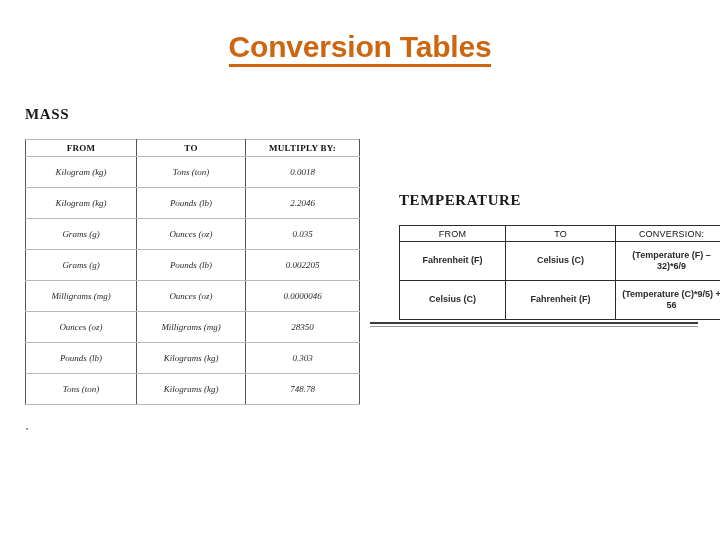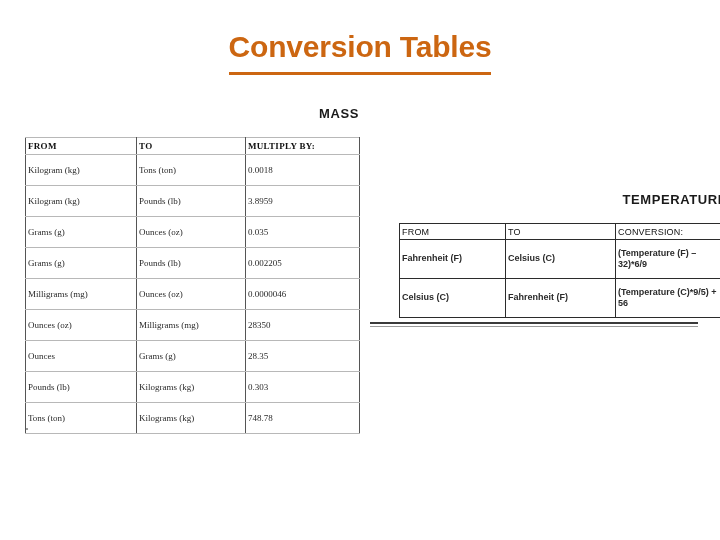--- a/index.html
+++ b/index.html
@@ -26,47 +26,47 @@
     text-align: center;
     font-family: "Liberation Sans", sans-serif;
     font-size: 30px;
     font-weight: bold;
     color: #CC6611;
     letter-spacing: -0.2px;
     line-height: 1.1;
   }
   #slide-title .title-text {
     border-bottom: 3px solid #CC6611;
-    padding-bottom: 9px;
+    padding-bottom: 1px;
     display: inline-block;
   }
 
   
   .table-block {
     position: absolute;
   }
   .section-caption {
-    font-family: Liberation Sans, sans-serif;
+    font-family: Liberation Serif, serif;
     font-weight: bold;
-    font-size: 13px;
+    font-size: 15px;
     color: #1a1a1a;
-    text-align: right;
+    text-align: left;
     letter-spacing: 0.6px;
   }
   table.conv {
     border-collapse: collapse;
     table-layout: fixed;
     background: #ffffff;
   }
   table.conv td, table.conv th {
     border: 1px solid #b8b8b8;
     font-family: "Liberation Serif", serif;
     font-size: 9px;
     color: #2a2a2a;
-    text-align: left;
+    text-align: center;
     vertical-align: middle;
     padding: 0 2px;
     font-weight: normal;
   }
   
   table.conv td, table.conv th {
     border-left-color: #555555;
     border-right-color: #555555;
   }
   table.conv tr.head th {
@@ -78,21 +78,21 @@
   }
 
   
   #mass-block { left: 25px; top: 106px; width: 334px; }
   #mass-block .section-caption { width: 334px; margin-bottom: 16px; }
   #mass-table { width: 334px; }
   #mass-table col.c-from { width: 111px; }
   #mass-table col.c-to   { width: 109px; }
   #mass-table col.c-mul  { width: 114px; }
   #mass-table tr.head th { height: 16px; }
-  #mass-table tbody td { height: 30px; }
+  #mass-table tbody td { height: 30px; font-style: italic; }
 
   
   #temp-block { left: 370px; top: 192px; width: 328px; margin-left: 29px; }
   #temp-block .section-caption { width: 328px; margin-bottom: 16px; }
   #temp-table { width: 328px; }
   #temp-table col.c-from { width: 106px; }
   #temp-table col.c-to   { width: 110px; }
   #temp-table col.c-con  { width: 112px; }
   #temp-table td, #temp-table th {
     font-family: "Liberation Sans", sans-serif;
@@ -150,46 +150,41 @@
     </thead>
     <tbody>
       <tr>
         <td>Kilogram (kg)</td>
         <td>Tons (ton)</td>
         <td>0.0018</td>
       </tr>
       <tr>
         <td>Kilogram (kg)</td>
         <td>Pounds (lb)</td>
-        <td>3.8959</td>
+        <td>2.2046</td>
       </tr>
       <tr>
         <td>Grams (g)</td>
         <td>Ounces (oz)</td>
         <td>0.035</td>
       </tr>
       <tr>
         <td>Grams (g)</td>
         <td>Pounds (lb)</td>
         <td>0.002205</td>
       </tr>
       <tr>
         <td>Milligrams (mg)</td>
         <td>Ounces (oz)</td>
         <td>0.0000046</td>
       </tr>
       <tr>
         <td>Ounces (oz)</td>
         <td>Milligrams (mg)</td>
         <td>28350</td>
-      </tr>
-      <tr>
-        <td>Ounces</td>
-        <td>Grams (g)</td>
-        <td>28.35</td>
       </tr>
       <tr>
         <td>Pounds (lb)</td>
         <td>Kilograms (kg)</td>
         <td>0.303</td>
       </tr>
       <tr>
         <td>Tons (ton)</td>
         <td>Kilograms (kg)</td>
         <td>748.78</td>

